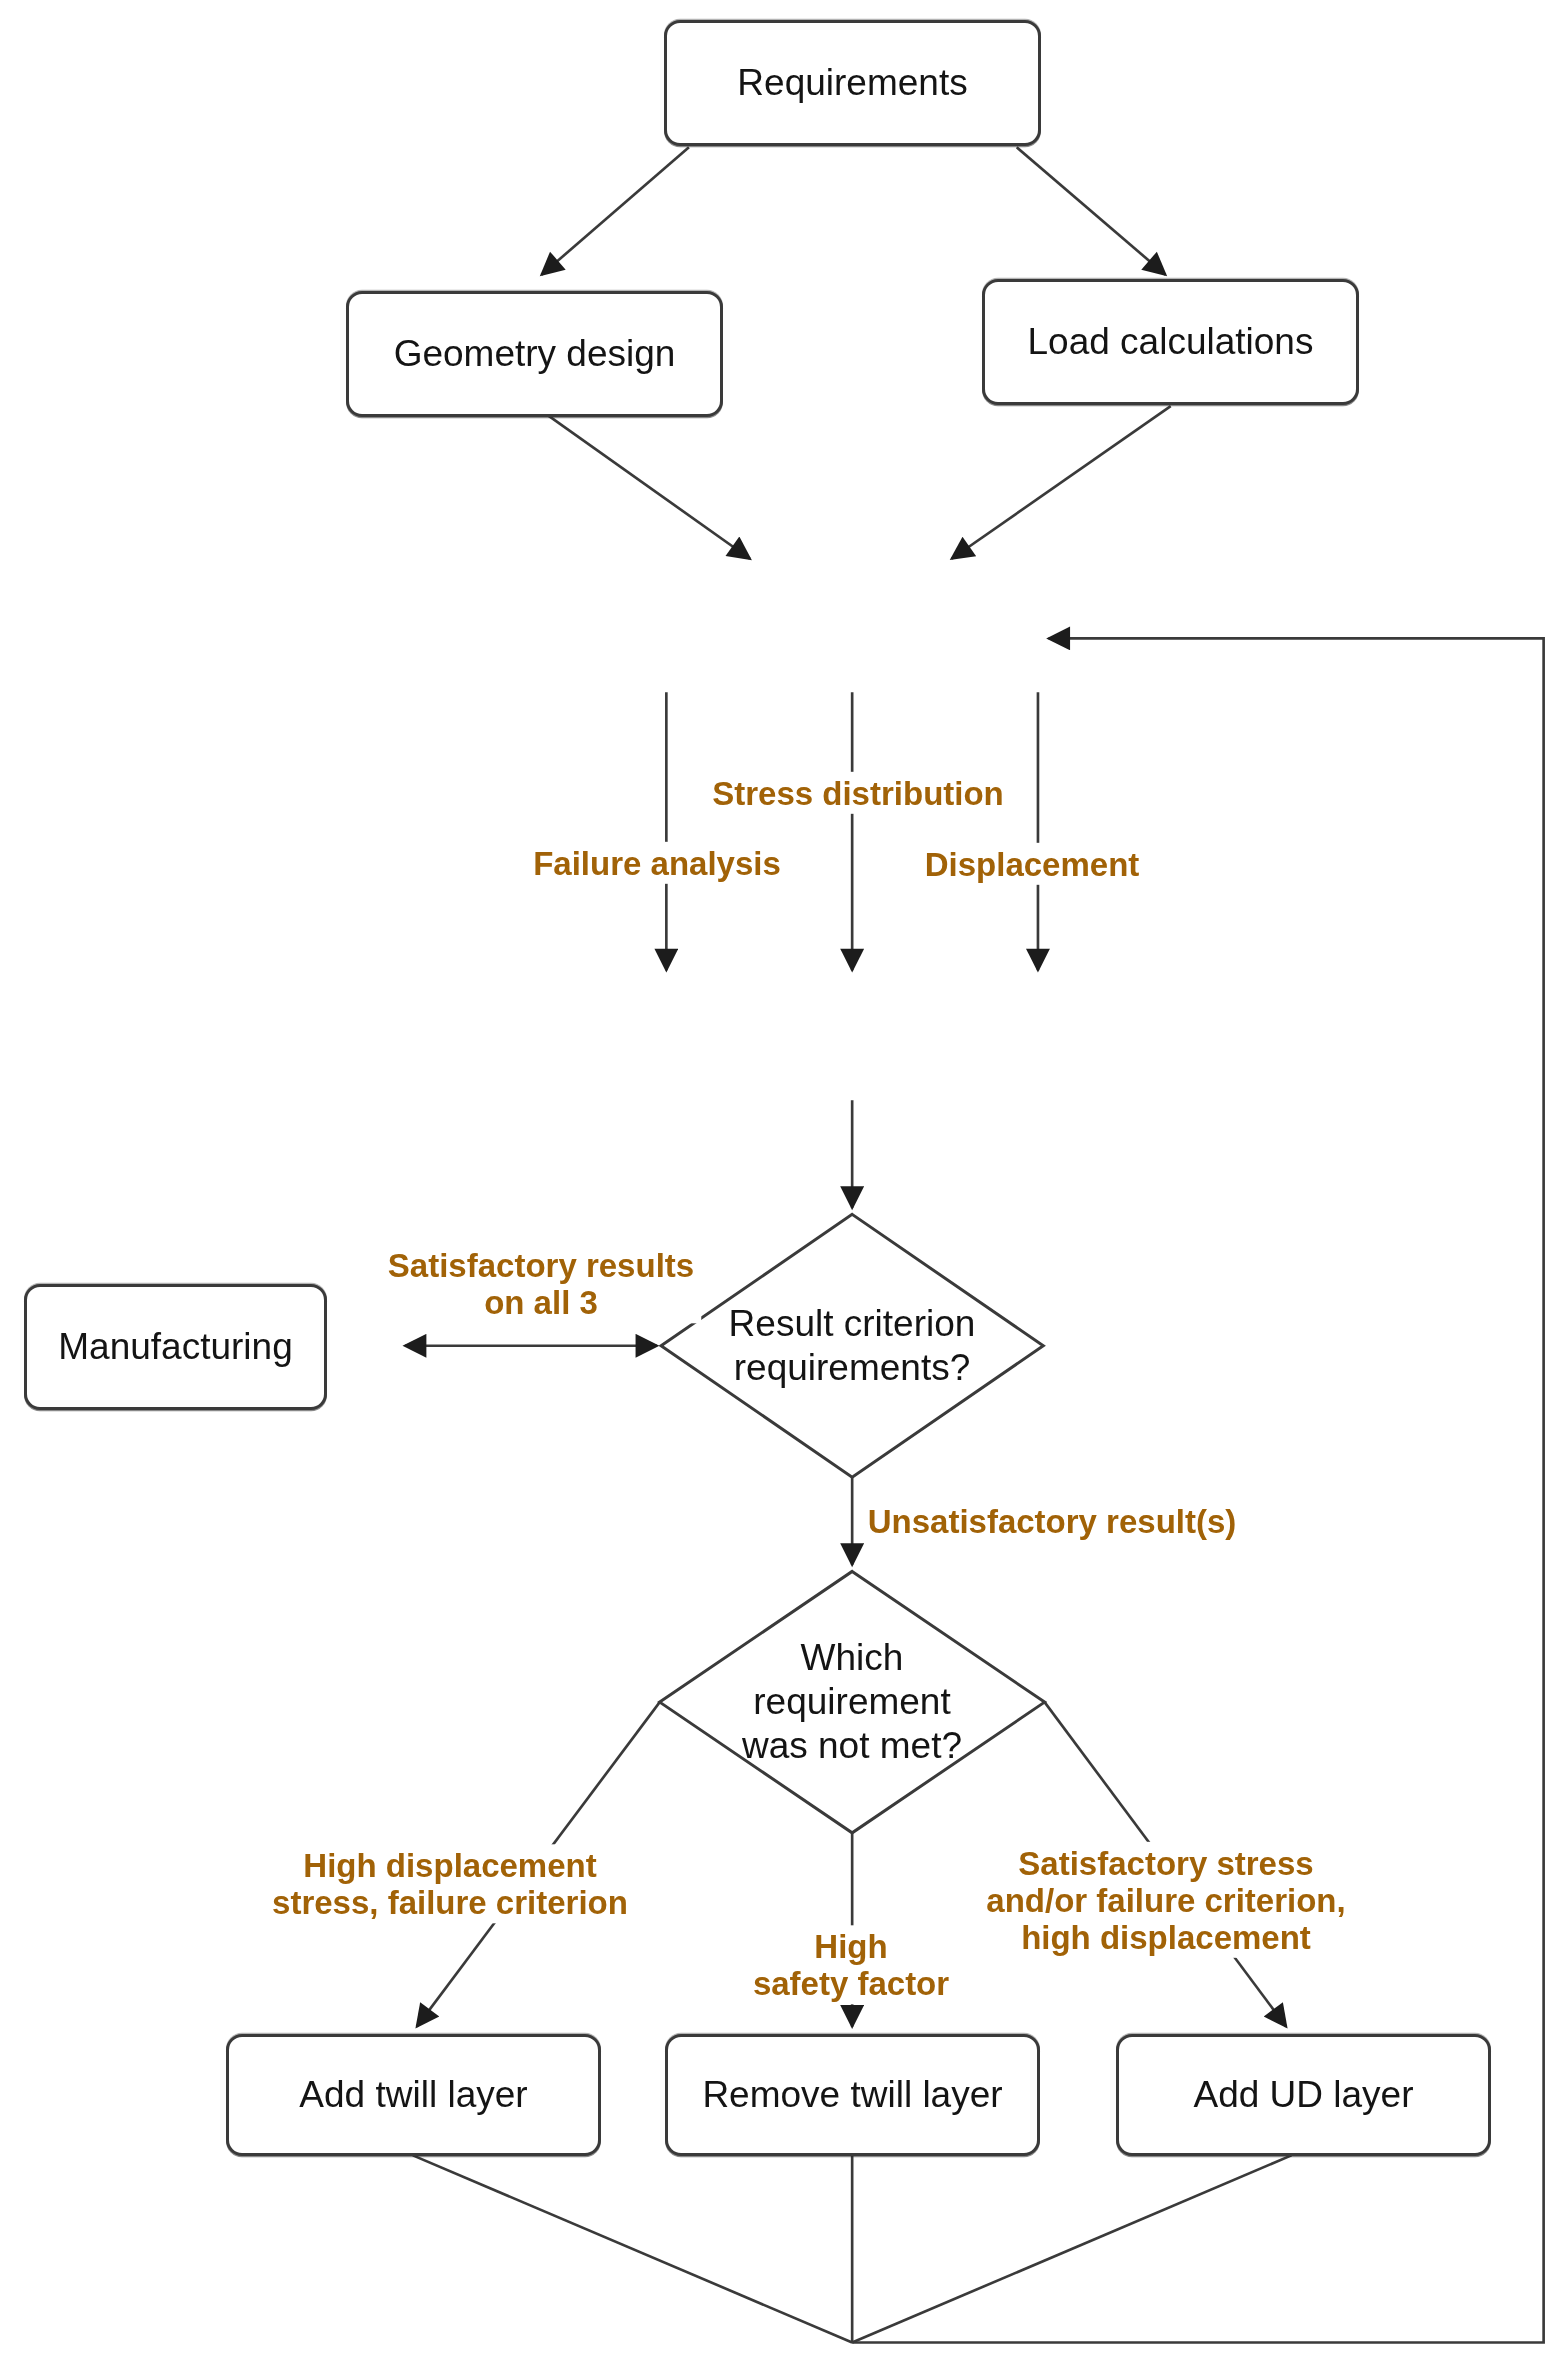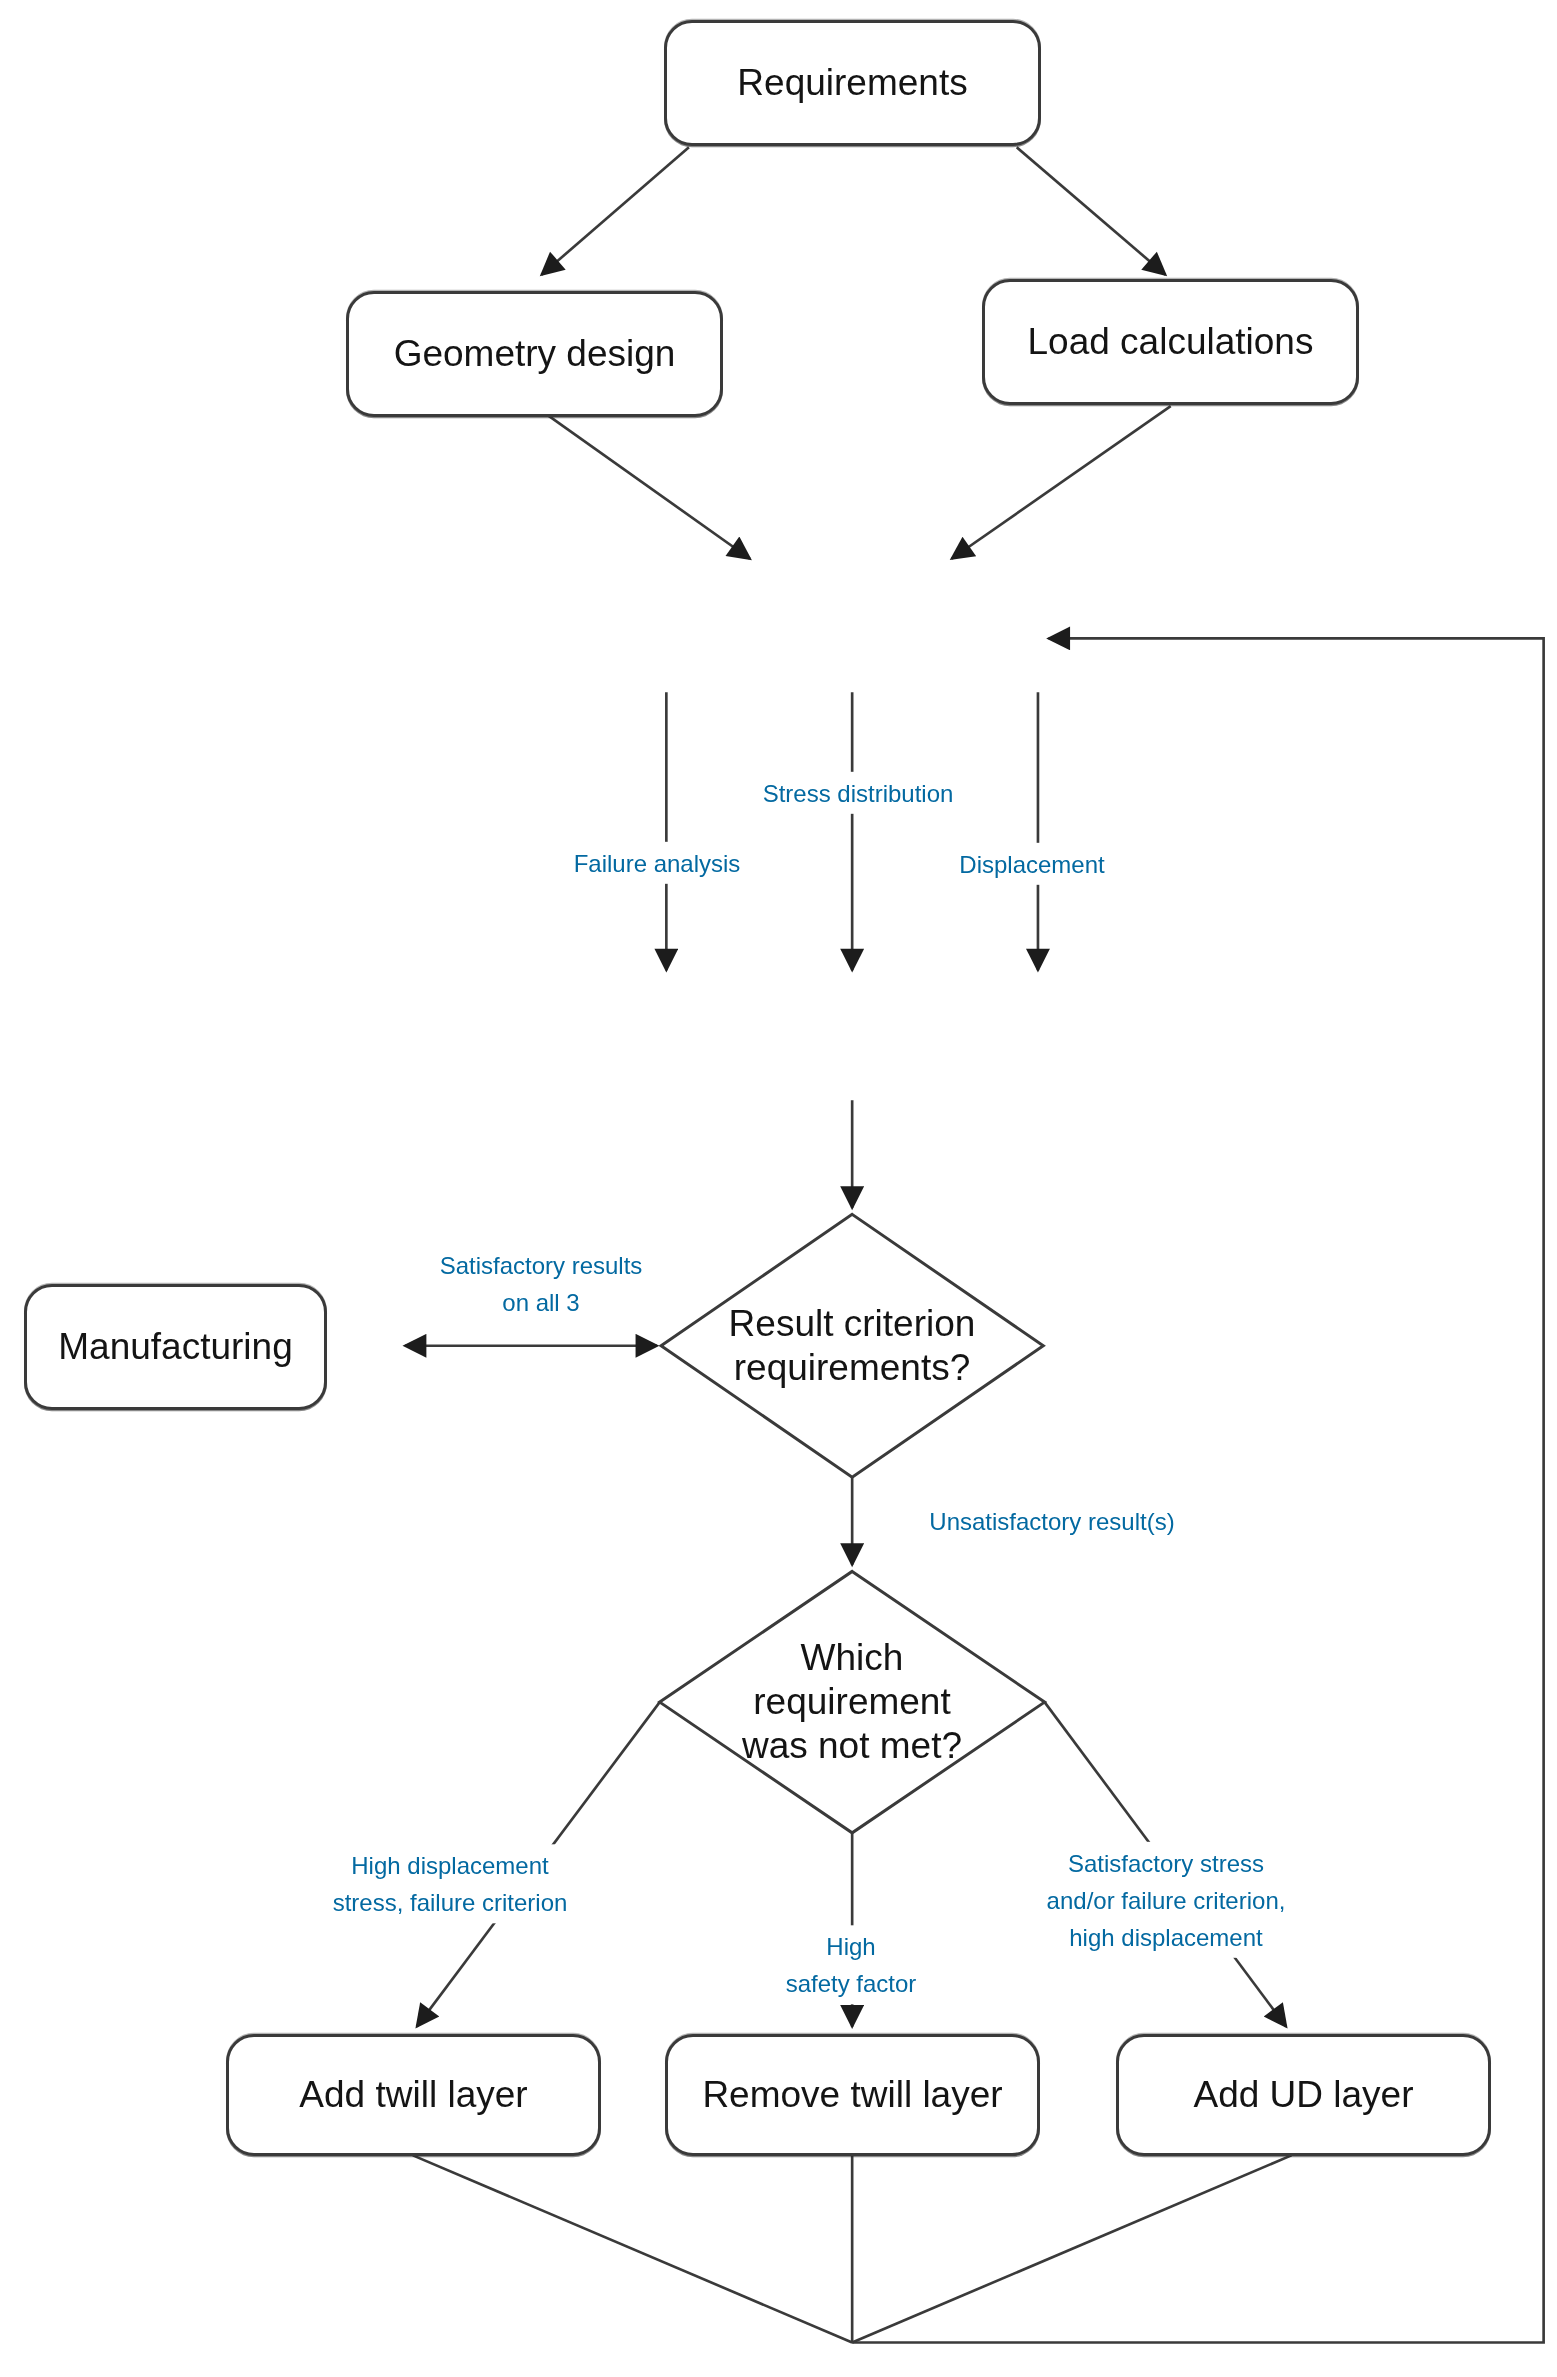--- a/index.html
+++ b/index.html
@@ -10,34 +10,34 @@
     font-family:"Liberation Sans","DejaVu Sans",sans-serif;
     overflow:hidden;
   }
   .edges{position:absolute;left:0;top:0;width:1557px;height:2377px;}
   .edges line, .edges polyline{stroke:#3a3a3a;stroke-width:4px;fill:none;}
   .edges polygon.decision{stroke:#3a3a3a;stroke-width:4.5px;fill:#ffffff;}
   .node{
     position:absolute;
     box-sizing:border-box;
     border:3.3px solid #3a3a3a;
-    border-radius:28px;
+    border-radius:16px;
     background:#ffffff;
     display:flex;align-items:center;justify-content:center;
     font-size:37px;color:#141414;
     text-align:center;line-height:1.15;
     box-shadow:0 1.3px 0 rgba(40,40,40,.55), 0 -1.3px 0 rgba(40,40,40,.35);
   }
   .dlabel{
     position:absolute;transform:translate(-50%,-50%);
     font-size:37px;color:#141414;text-align:center;line-height:44px;white-space:nowrap;
   }
   .elabel{
     position:absolute;transform:translate(-50%,-50%);
-    font-size:24px;font-weight:normal;color:#0369a1;
+    font-size:33px;font-weight:bold;color:#a16207;
     background:#ffffff;padding:2.7px 6.6px;
     text-align:center;line-height:37px;white-space:nowrap;
   }
   .elabel span, .dlabel span{display:block;}
 </style>
 </head>
 <body>
 
 <div class="canvas">
 

